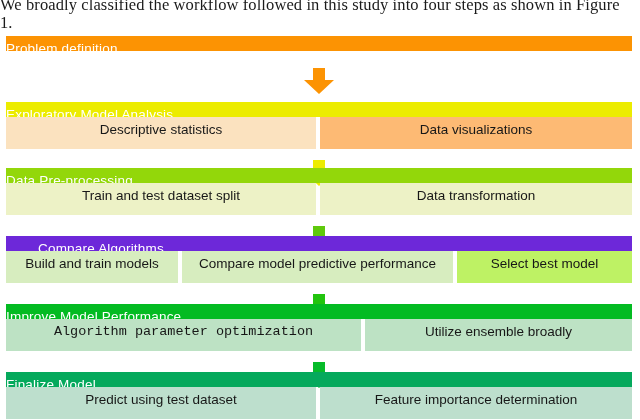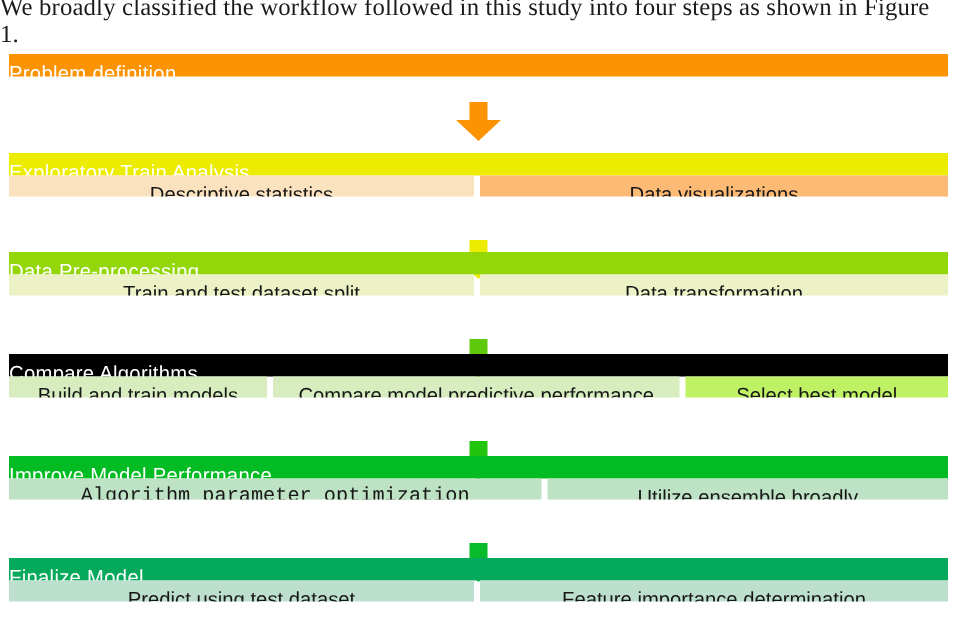--- a/index.html
+++ b/index.html
@@ -52,21 +52,21 @@
     font-size: 13.5px;
     letter-spacing: 0.2px;
     box-sizing: border-box;
   }
 
   .band-subs {
     display: flex;
     height: 26px;
   }
   .sub {
-    height: 14px;
+    height: 32px;
     line-height: 26px;
     text-align: center;
     color: #171717;
     font-size: 13.5px;
     box-sizing: border-box;
     overflow: hidden;
     white-space: nowrap;
   }
   .sub + .sub { margin-left: 4px; }
 
@@ -107,21 +107,21 @@
 
   <div class="stage" id="stage-0" style="top:6px;">
     <div class="band-title" style="background: rgb(252, 147, 3); color: rgb(255, 255, 255);">Problem definition</div>
   </div>
   <div class="arrow" id="arrow-0" style="left:304px; top:38px;">
     <div class="shaft" style="background: rgb(252, 147, 3);"></div>
       <div class="head" style="border-top-color: rgb(252, 147, 3);"></div>
   </div>
 
   <div class="stage" id="stage-1" style="top:72px;">
-    <div class="band-title" style="background: rgb(236, 236, 0); color: rgb(255, 255, 255);">Exploratory Train Analysis</div>
+    <div class="band-title" style="background: rgb(236, 236, 0); color: rgb(255, 255, 255);">Exploratory Model Analysis</div>
     <div class="band-subs">
       <div class="sub" style="flex: 0 0 310px; background: rgb(251, 226, 191);">Descriptive statistics</div>
       <div class="sub" style="flex: 1 1 auto; background: #fdba74;">Data visualizations</div>
     </div>
   </div>
   <div class="arrow" id="arrow-1" style="left:304px; top:130px;">
     <div class="shaft" style="background: rgb(236, 236, 0);"></div>
       <div class="head" style="border-top-color: rgb(236, 236, 0);"></div>
   </div>
 
@@ -131,21 +131,21 @@
       <div class="sub" style="flex: 0 0 310px; background: rgb(237, 242, 198);">Train and test dataset split</div>
       <div class="sub" style="flex: 1 1 auto; background: rgb(237, 242, 198);">Data transformation</div>
     </div>
   </div>
   <div class="arrow" id="arrow-2" style="left:304px; top:196px;">
     <div class="shaft" style="background: rgb(95, 201, 12);"></div>
       <div class="head" style="border-top-color: rgb(95, 201, 12);"></div>
   </div>
 
   <div class="stage" id="stage-3" style="top:206px;">
-    <div class="band-title" style="background: #000000; color: rgb(255, 255, 255);">Compare Algorithms</div>
+    <div class="band-title" style="background: #6d28d9; color: rgb(255, 255, 255); padding-left: 32px;">Compare Algorithms</div>
     <div class="band-subs">
       <div class="sub" style="flex: 0 0 172px; background: rgb(215, 237, 191);">Build and train models</div>
       <div class="sub" style="flex: 0 0 271px; background: rgb(215, 237, 191);">Compare model predictive performance</div>
       <div class="sub" style="flex: 1 1 auto; background: #bef264;">Select best model</div>
     </div>
   </div>
   <div class="arrow" id="arrow-3" style="left:304px; top:264px;">
     <div class="shaft" style="background: rgb(34, 196, 14);"></div>
       <div class="head" style="border-top-color: rgb(34, 196, 14);"></div>
   </div>

